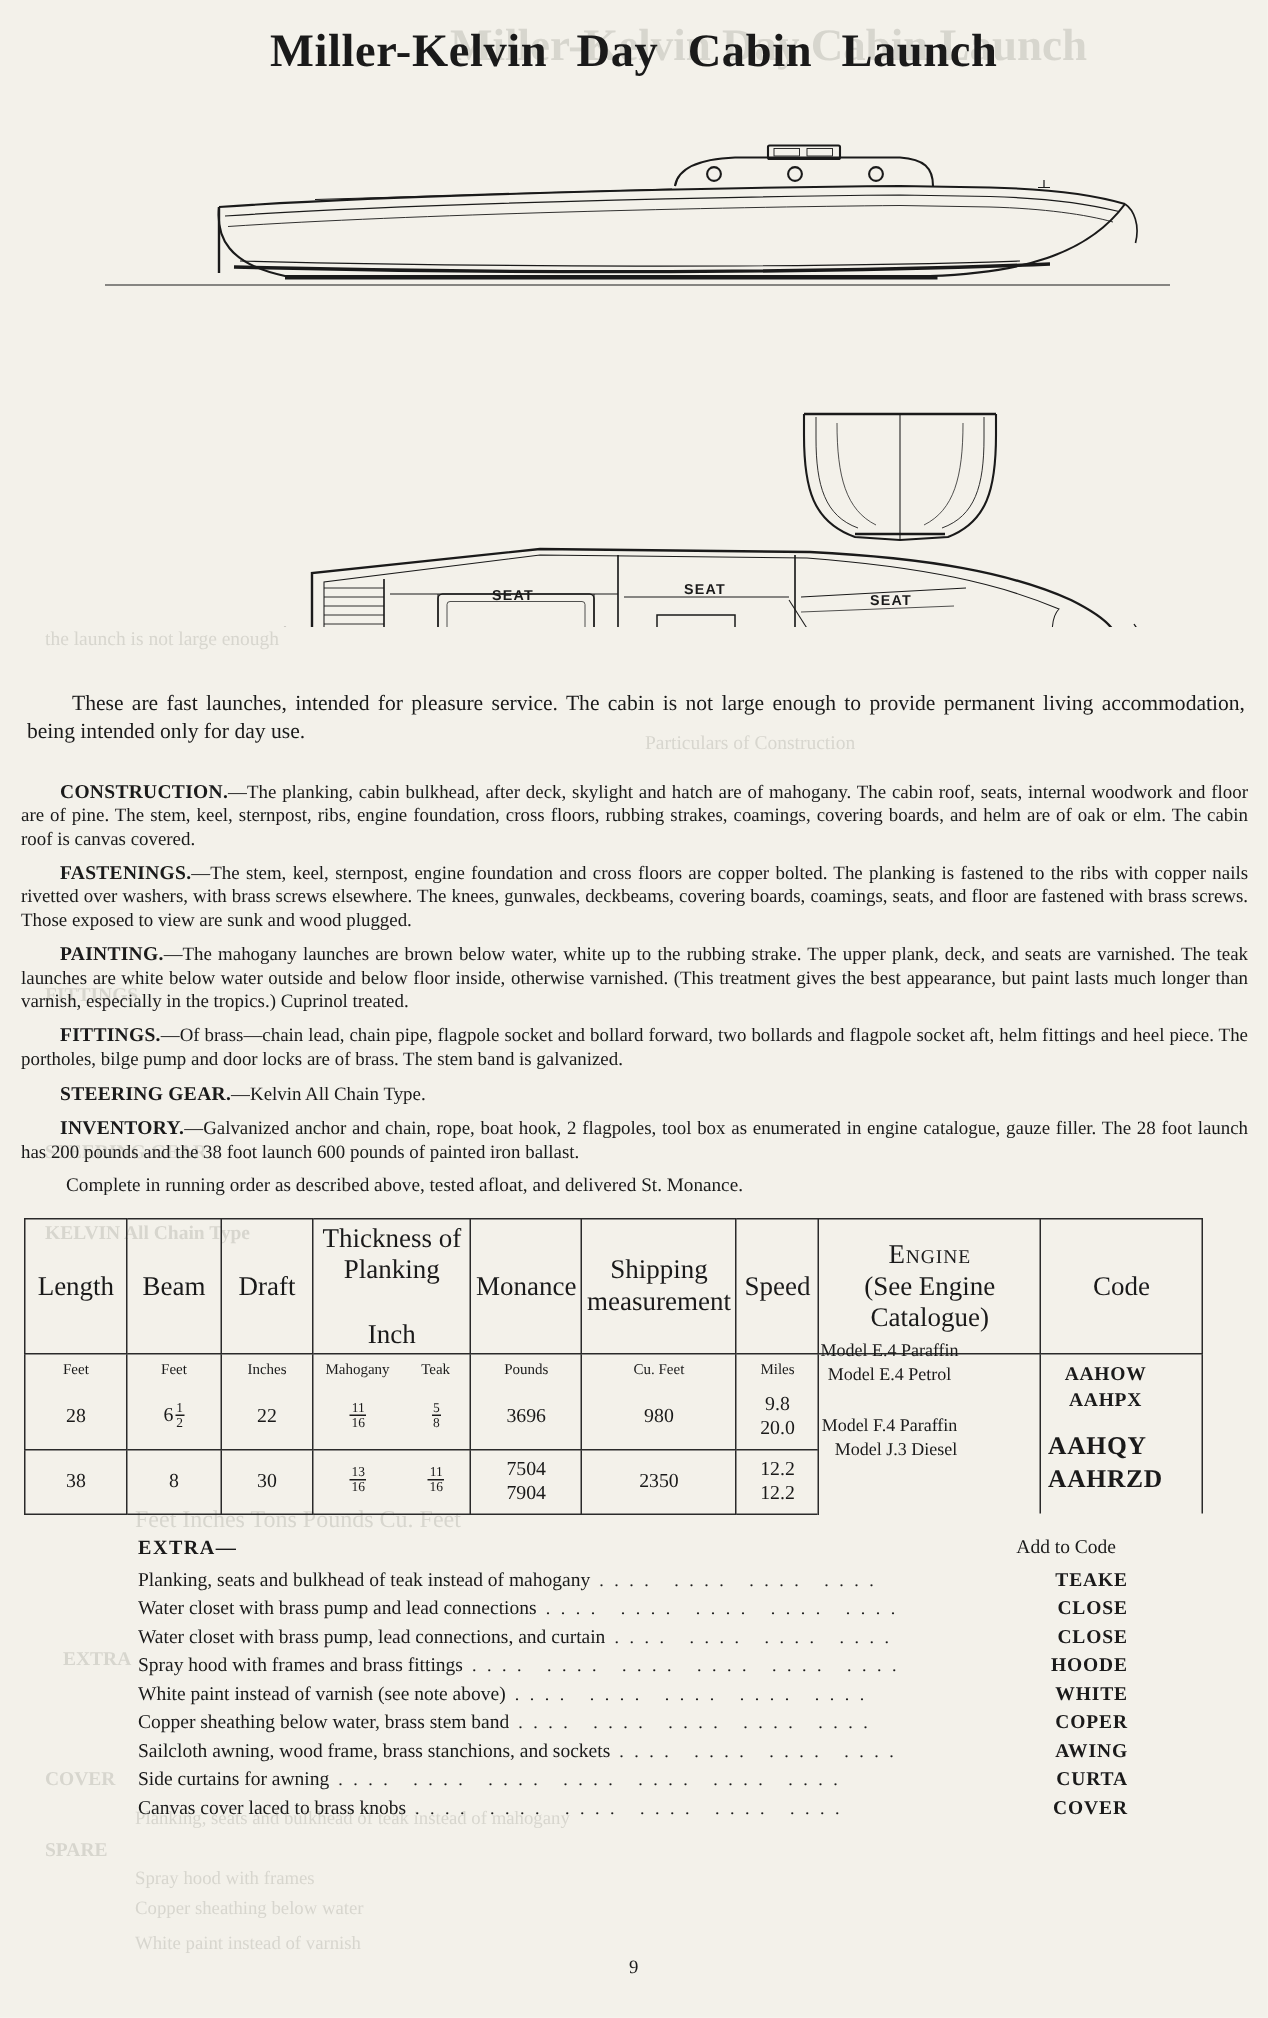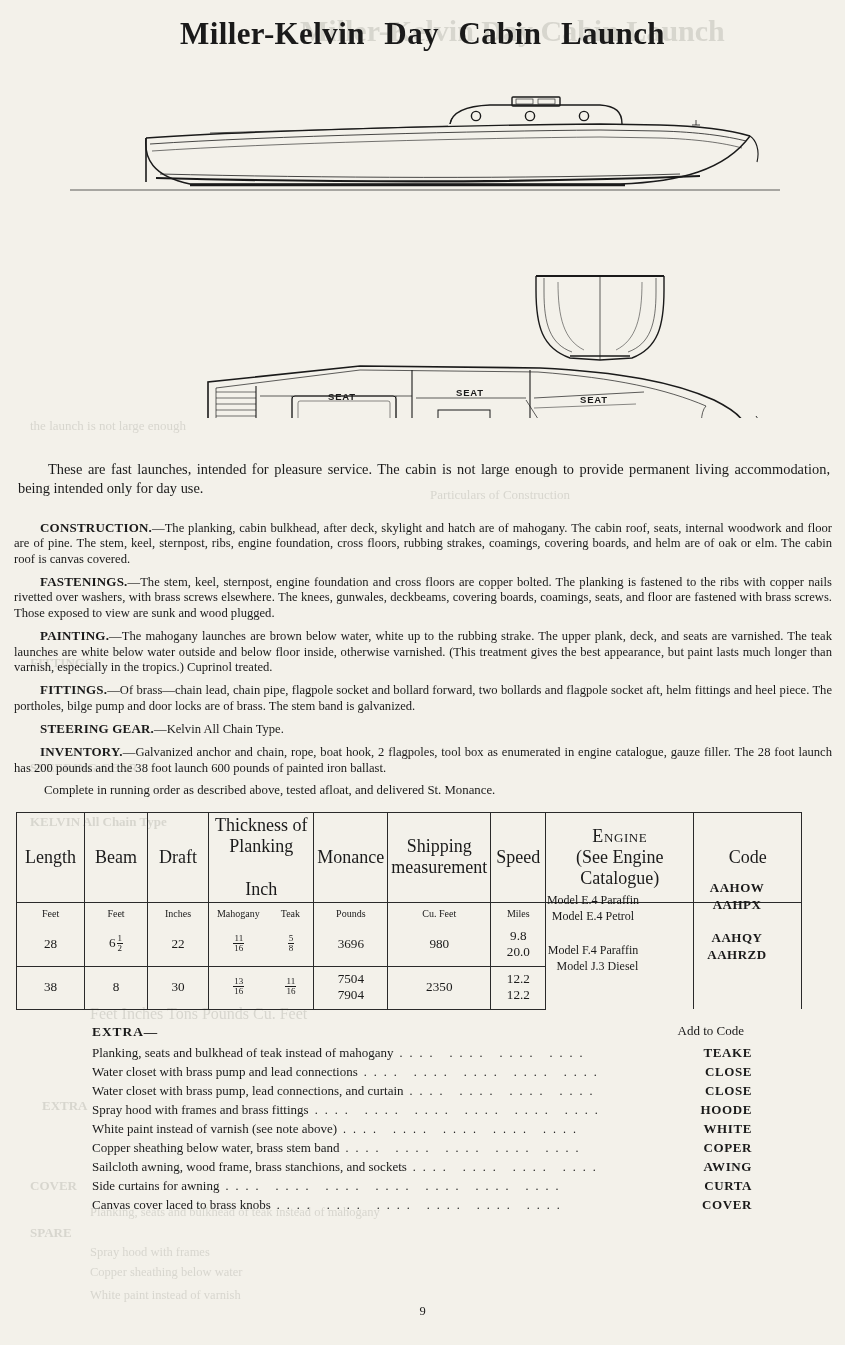--- a/index.html
+++ b/index.html
@@ -427,24 +427,24 @@
       </tr>
     </tbody>
   </table>
 
   <div style="position:absolute; top:884px; left:507px; width:172px; height:100px; pointer-events:none;">
     <div style="height:50px; display:flex; align-items:center; justify-content:center; text-align:center; font-size:12px; line-height:1.3; white-space:pre-line;">Model E.4 Paraffin
 Model E.4 Petrol</div>
     <div style="height:50px; display:flex; align-items:center; justify-content:center; text-align:right; font-size:12px; line-height:1.3; white-space:pre-line;">Model F.4 Paraffin
 Model J.3 Diesel</div>
   </div>
-  <div style="position:absolute; top:872px; left:672px; width:130px; height:100px; pointer-events:none;">
+  <div style="position:absolute; top:900px; left:672px; width:130px; height:100px; pointer-events:none;">
     <div style="height:50px; display:flex; align-items:center; justify-content:center; text-align:center; font-weight:bold; font-size:13px; letter-spacing:0.5px; line-height:1.3; white-space:pre-line;">AAHOW
 AAHPX</div>
-    <div style="height:50px; display:flex; align-items:center; justify-content:center; text-align:center; font-weight:bold; font-size:13px; letter-spacing:0.5px; line-height:1.3; white-space:pre-line;">AAHQY
+    <div style="height:50px; display:flex; align-items:center; justify-content:center; text-align:left; font-weight:bold; font-size:17px; letter-spacing:0.5px; line-height:1.3; white-space:pre-line;">AAHQY
 AAHRZD</div>
   </div>
 
   <div class="extras">
     <div class="hdr">
       <span class="left">EXTRA—</span>
       <span class="right">Add  to  Code</span>
     </div>
     <div class="row">
       <span class="txt">Planking, seats and bulkhead of teak instead of mahogany</span><span class="dots">....      ....      ....      ....</span><span class="code">TEAKE</span>

